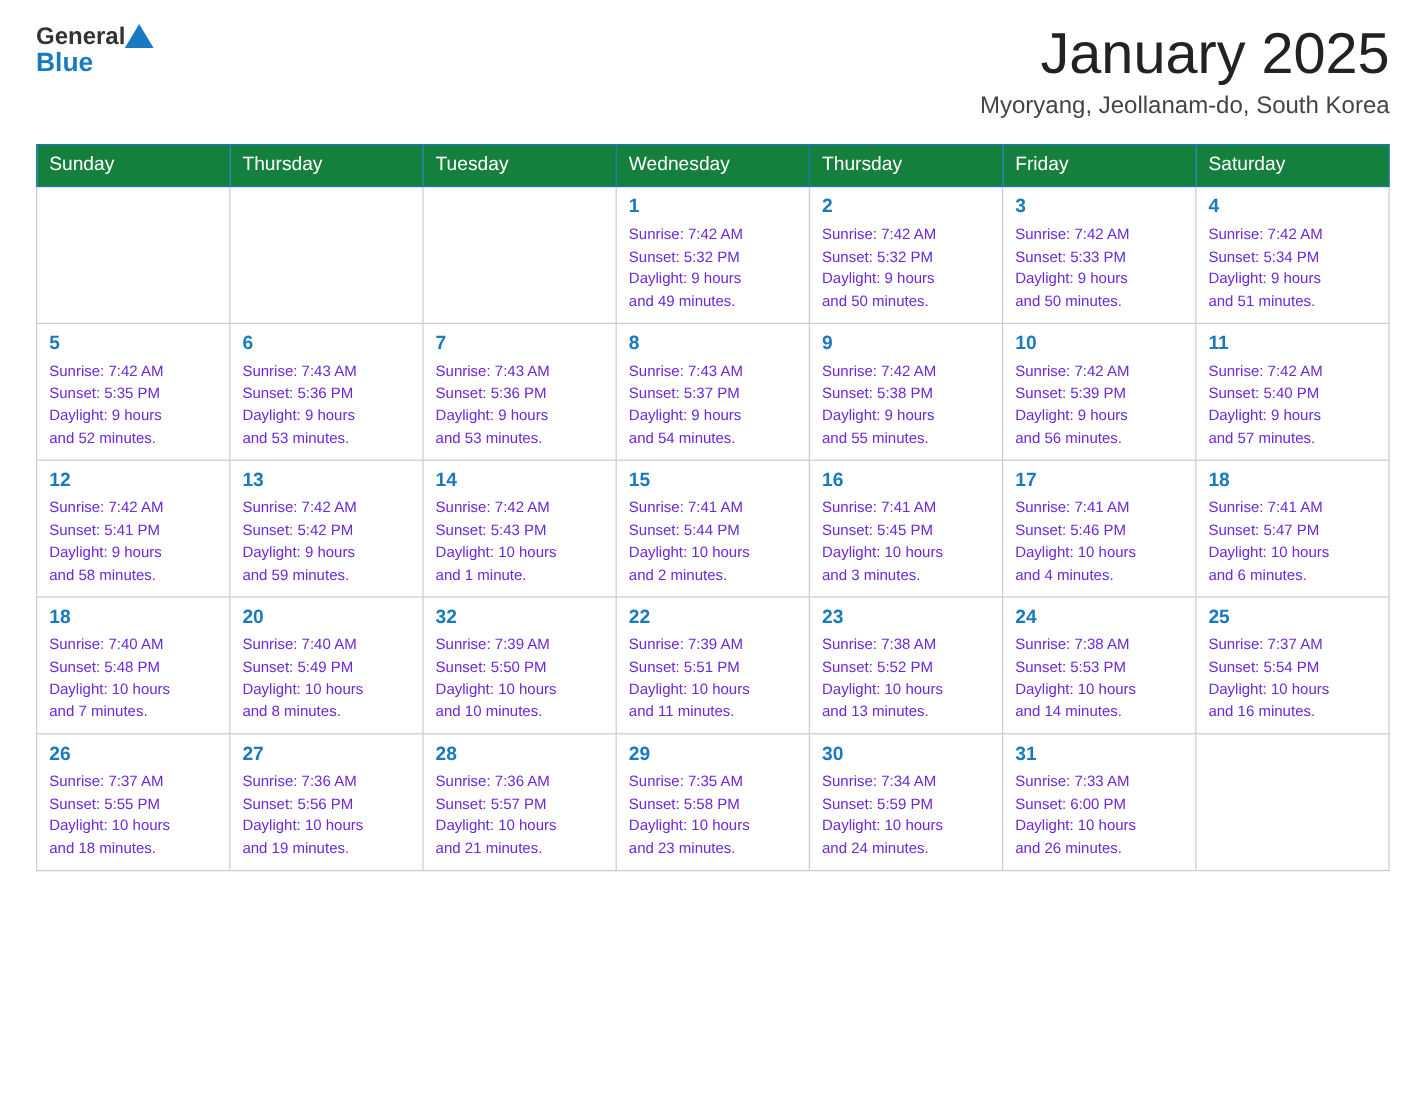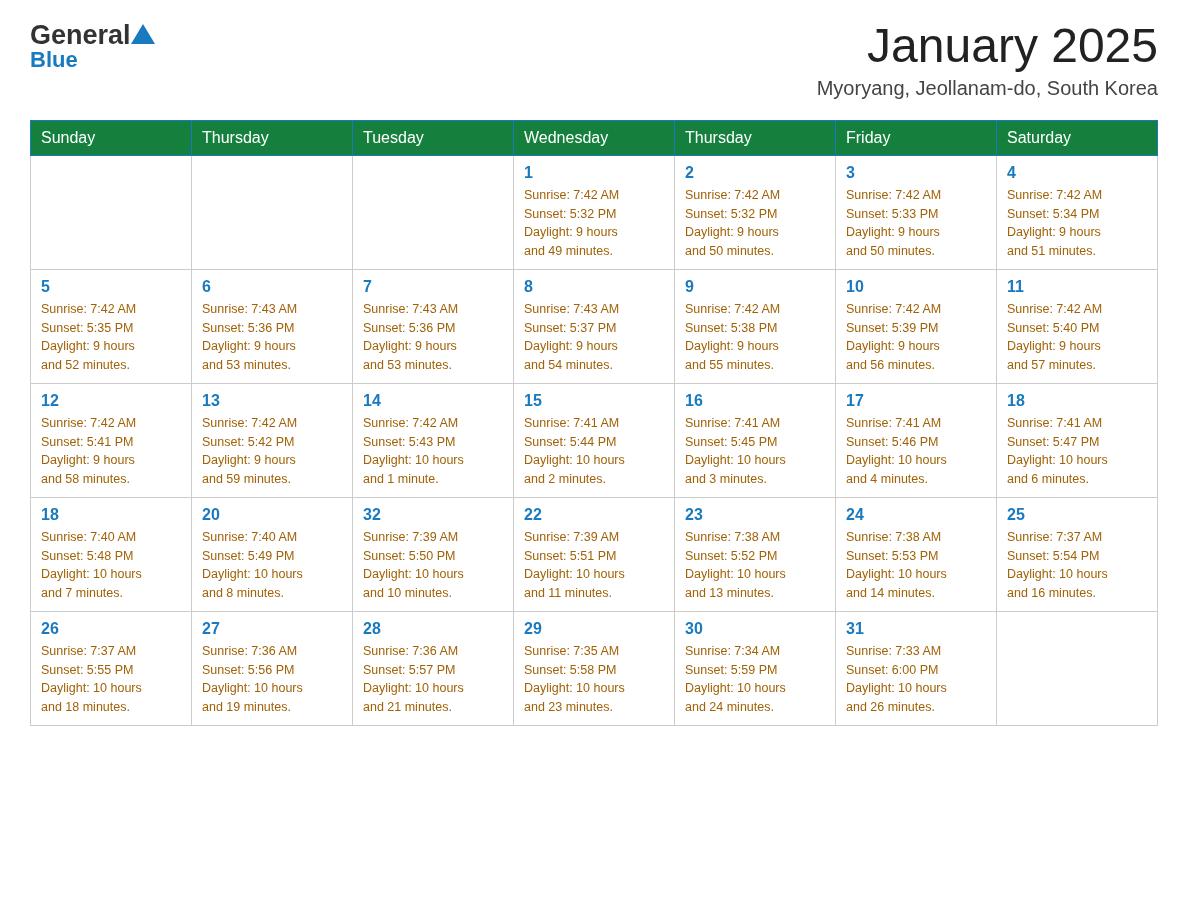--- a/index.html
+++ b/index.html
@@ -15,21 +15,21 @@
       justify-content: space-between;
       align-items: flex-start;
       margin-bottom: 20px;
     }
     .logo {
       display: flex;
       align-items: center;
       gap: 4px;
     }
     .logo-text-general {
-      font-size: 27px;
+      font-size: 20px;
       font-weight: bold;
       color: #333;
     }
     .logo-triangle {
       width: 0;
       height: 0;
       border-left: 12px solid transparent;
       border-right: 12px solid transparent;
       border-bottom: 20px solid #1a7abf;
       margin-top: -4px;
@@ -88,21 +88,21 @@
     }
     .day-number {
       font-size: 16px;
       font-weight: bold;
       color: #1a7abf;
       display: block;
       margin-bottom: 4px;
     }
     .day-info {
       font-size: 12.5px;
-      color: #a16207;
+      color: #6d28d9;
       line-height: 1.5;
     }
     .empty-cell {
       background: #fff;
     }
     tr td:first-child .day-number,
     tr td:last-child .day-number {
       color: #1a7abf;
     }
   </style>

